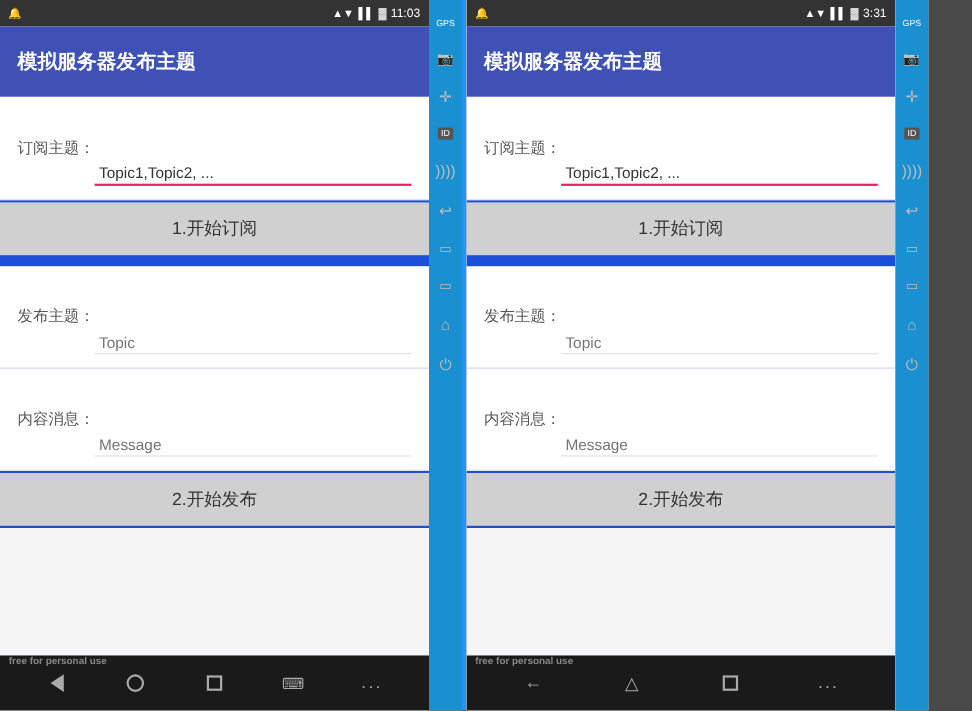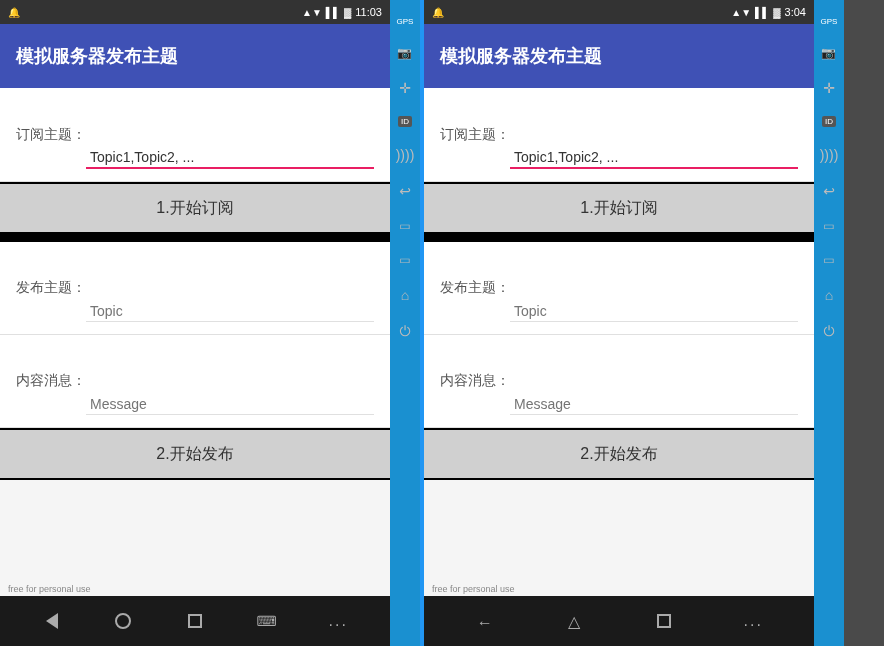--- a/index.html
+++ b/index.html
@@ -60,21 +60,21 @@
       display: flex;
       align-items: center;
       padding: 0 16px;
       color: white;
       font-size: 18px;
       font-weight: 700;
     }
 
     .content-area {
       flex: 1;
-      background: #000000;
+      background: #1d4ed8;
       display: flex;
       flex-direction: column;
       padding: 0;
     }
 
     .form-row {
       display: flex;
       align-items: center;
       padding: 12px 16px;
       background: white;
@@ -140,24 +140,25 @@
       cursor: pointer;
       display: flex;
       align-items: center;
       justify-content: center;
       width: 36px;
       height: 36px;
     }
 
     .watermark {
       position: absolute;
-      bottom: 52px;
+      bottom: 40px;
       left: 8px;
       font-size: 9px;
       color: #888;
+      font-weight: bold;
     }
 
     .side-icons {
       width: 30px;
       background: #1a90d0;
       display: flex;
       flex-direction: column;
       align-items: center;
       padding-top: 18px;
       gap: 20px;
@@ -320,21 +321,21 @@
   <div class="phone-screen">
 
     <div class="status-bar">
       <div class="status-bar-left">
         <span style="font-size:10px;">🔔</span>
       </div>
       <div class="status-bar-right">
         <span style="font-size:10px;">▲▼</span>
         <span style="font-size:10px;">▌▌</span>
         <span style="font-size:10px;">▓</span>
-        <span>3:04</span>
+        <span>3:31</span>
       </div>
     </div>
 
     <div class="app-bar">
       <span>模拟服务器发布主题</span>
     </div>
 
     <div class="content-area">
 
       <div class="form-row">

